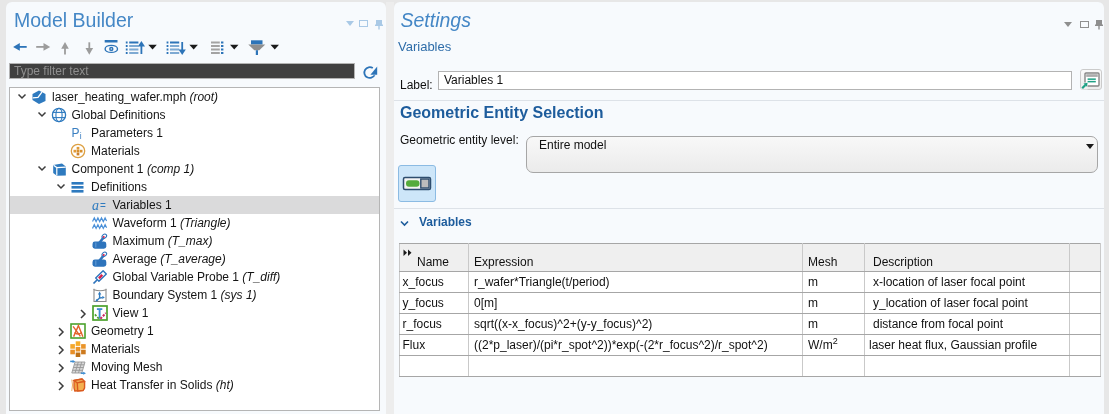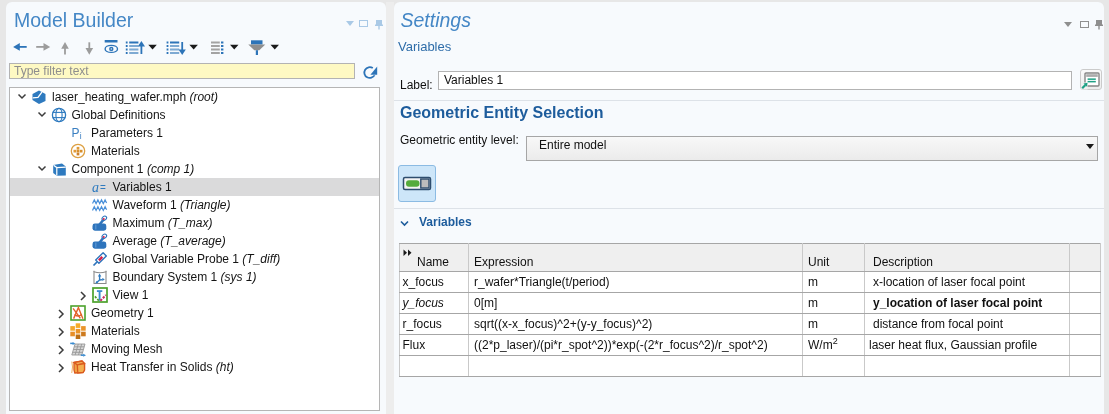--- a/index.html
+++ b/index.html
@@ -6,35 +6,35 @@
   html,body { width:1109px; height:414px; background:#e7e7e7; font-family:"Liberation Sans",sans-serif; overflow:hidden; }
   .panel { position:absolute; background:#f7fafd; border-radius:6px 6px 0 0; }
   #lp { left:6px; top:2px; width:380px; height:412px; }
   #rp { left:393.5px; top:2px; width:710.5px; height:412px; }
   .title { position:absolute; font-size:19.5px; line-height:19.5px; color:#4487c6; }
   .abs { position:absolute; }
   .tri-dn { width:0; height:0; border-left:4.5px solid transparent; border-right:4.5px solid transparent; border-top:5px solid #a9c9e6; }
   .winbox { width:9px; height:7px; border:1.5px solid #a9c9e6; }
   .gray .tri-dn { border-top-color:#8f8f8f; }
   .gray .winbox { border-color:#8f8f8f; }
-  #filter { position:absolute; left:3px; top:61px; width:346px; height:16px; border:1px solid #b3b3b3; background:#fef9c3; font-size:12px; color:#8e8e8e; line-height:14px; padding-left:4px; }
+  #filter { position:absolute; left:3px; top:61px; width:346px; height:16px; border:1px solid #b3b3b3; background:#404040; font-size:12px; color:#8e8e8e; line-height:14px; padding-left:4px; }
   #tree { position:absolute; left:3px; top:85px; width:371px; height:324px; border:1px solid #b5b5b5; background:#fff; overflow:hidden; font-size:12px; color:#141414; }
   .tr { height:18px; display:flex; align-items:center; white-space:nowrap; }
   .tr.sel { background:#dadadb; }
   .chev { width:15px; height:18px; flex:none; position:relative; }
   .chev svg { position:absolute; left:1px; top:5px; }
   .icon { width:16px; height:16px; flex:none; }
   .txt { margin-left:5px; }
   .tag { font-style:italic; }
   
   .sep { position:absolute; left:0; width:710.5px; height:1px; background:#dde2e8; }
   .sechdr { position:absolute; font-size:12px; font-weight:bold; color:#1d5c9c; }
   .lbl { position:absolute; font-size:12px; color:#111; }
   #labelinput { position:absolute; left:44.5px; top:69px; width:634px; height:19px; border:1px solid #b3b3b3; background:#fff; font-size:12px; color:#111; line-height:17px; padding-left:5px; }
-  #combo { position:absolute; left:132.5px; top:134px; width:572px; height:25px; border:1px solid #a6a6a6; border-radius:0; background:linear-gradient(#f8f8f8,#ebebeb); font-size:12px; color:#111; line-height:17px; padding-left:12px; }
+  #combo { position:absolute; left:132.5px; top:134px; width:572px; height:37px; border:1px solid #a6a6a6; border-radius:7px; background:linear-gradient(#f8f8f8,#ebebeb); font-size:12px; color:#111; line-height:17px; padding-left:12px; }
   #combo .arr { position:absolute; right:3px; top:7px; width:0; height:0; border-left:4.5px solid transparent; border-right:4.5px solid transparent; border-top:5px solid #1a1a1a; }
   #togglebtn { position:absolute; left:4.5px; top:163px; width:38px; height:37px; background:#cde6f9; border:1px solid #8bbbe3; border-radius:3px; }
   
   #vtable { position:absolute; left:5.5px; top:241px; border-collapse:collapse; table-layout:fixed; font-size:12px; color:#111; }
   #vtable td { border-top:1px solid #a6a6a6; border-bottom:1px solid #a6a6a6; border-left:1px solid #c9c9c9; border-right:1px solid #c9c9c9; overflow:hidden; white-space:nowrap; }
   #vtable { border:1px solid #9b9b9b; }
   #vtable tr.hdr td { background:#efefef; height:27.5px; vertical-align:bottom; padding:0 0 2px 5px; }
   #vtable tr.dr td { height:21px; background:#fff; padding:0 0 0 5px; vertical-align:middle;margin-top:35px; }
   sup { font-size:9px; vertical-align:super; line-height:0; }
 </style>
@@ -178,20 +178,35 @@
             <path d="M1.5 1.5 L5 5 L8.5 1.5" fill="none" stroke="#3c3c3c" stroke-width="1.5"></path>
           </svg>
         </span>
         <svg class="icon" viewBox="0 0 16 16">
           <polygon points="2.2,4 11,2.5 14.8,5.5 14.8,14.5 5.8,14.8 2.2,12" fill="#2e7abf"></polygon>
           <g stroke="#fff" stroke-width="1.2" fill="none">
             <path d="M2.6 4.3 L5.8 6.6 L14.8 6.1 M5.8 6.6 L5.8 14.6"></path>
           </g>
         </svg>
         <span class="txt">Component 1 <span class="tag">(comp 1)</span></span>
+      </div>
+      <div class="tr" style="padding-left:45px">
+        <span class="chev">
+          <svg width="10" height="8" viewBox="0 0 10 8">
+            <path d="M1.5 1.5 L5 5 L8.5 1.5" fill="none" stroke="#3c3c3c" stroke-width="1.5"></path>
+          </svg>
+        </span>
+        <svg class="icon" viewBox="0 0 16 16">
+          <g fill="#2e7abf">
+            <rect x="1.5" y="3" width="12" height="2.6"></rect>
+            <rect x="1.5" y="7" width="12" height="2.6"></rect>
+            <rect x="1.5" y="11" width="12" height="2.6"></rect>
+          </g>
+        </svg>
+        <span class="txt">Definitions</span>
       </div>
       <div class="tr sel" style="padding-left:66.5px">
         <span class="chev"></span>
         <svg class="icon" viewBox="0 0 16 16">
           <text x="0" y="12.5" font-family="Liberation Serif" font-style="italic" font-size="14" fill="#2e7abf">a</text>
           <text x="8" y="12" font-family="Liberation Sans" font-size="10" fill="#2e7abf">=</text>
         </svg>
         <span class="txt">Variables 1</span>
       </div>
       <div class="tr" style="padding-left:66.5px">
@@ -395,36 +410,36 @@
         <col style="width:62px">
         <col style="width:205px">
         <col style="width:31px">
       </colgroup>
     <tbody>
         <tr class="hdr">
       <td style="position:relative; padding-left:17px;"><svg style="position:absolute; left:3px; top:5px;" width="10" height="8" viewBox="0 0 10 8">
               <path d="M0.5 0.5 L4 3.8 L0.5 7 Z M5 0.5 L8.5 3.8 L5 7 Z" fill="#1a1a1a"></path>
             </svg>Name</td>
       <td>Expression</td>
-          <td>Unit</td>
+          <td>Mesh</td>
           <td style="padding-left:8px;">Description</td>
           <td></td>
     </tr>
     <tr class="dr">
           <td style="padding-left:2.5px;">x_focus</td>
           <td>r_wafer*Triangle(t/period)</td>
           <td>m</td>
           <td style="padding-left:8px;">x-location of laser focal point</td>
           <td></td>
         </tr>
     <tr class="dr">
-          <td style="padding-left:2.5px;font-style:italic;">y_focus</td>
+          <td style="padding-left:2.5px;">y_focus</td>
           <td>0[m]</td>
           <td>m</td>
-          <td style="padding-left:8px;font-weight:bold;">y_location of laser focal point</td>
+          <td style="padding-left:8px;">y_location of laser focal point</td>
           <td></td>
         </tr>
     <tr class="dr">
           <td style="padding-left:2.5px;">r_focus</td>
           <td>sqrt((x-x_focus)^2+(y-y_focus)^2)</td>
           <td>m</td>
           <td style="padding-left:8px;">distance from focal point</td>
           <td></td>
         </tr>
     <tr class="dr">

